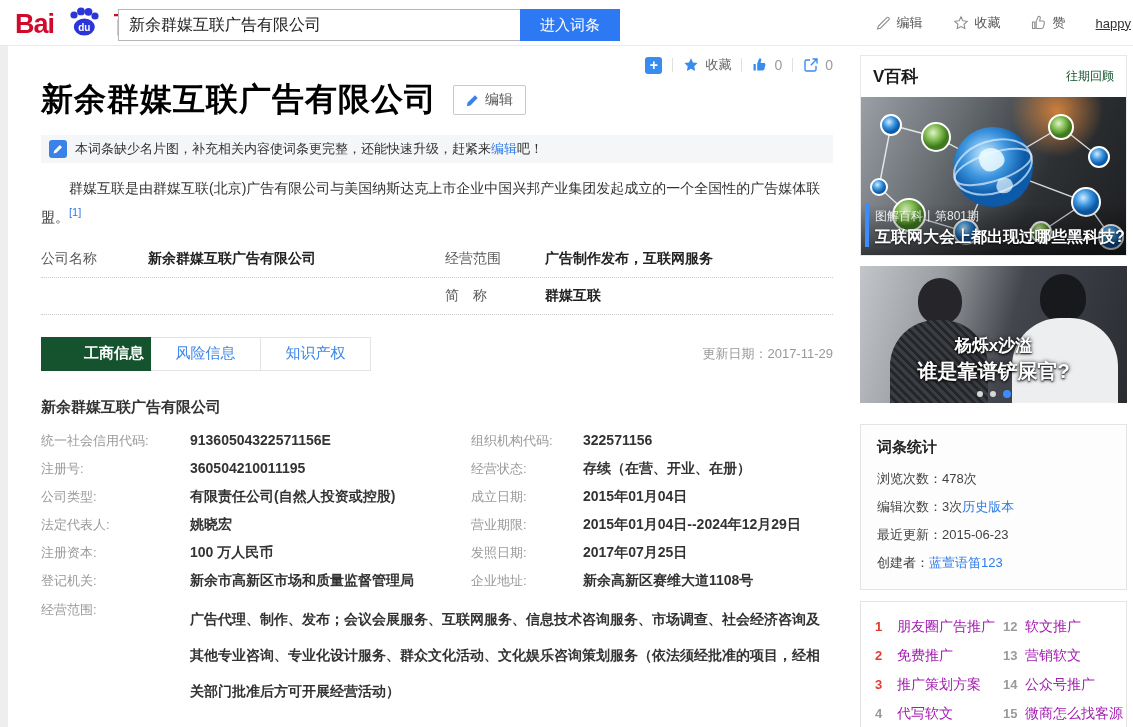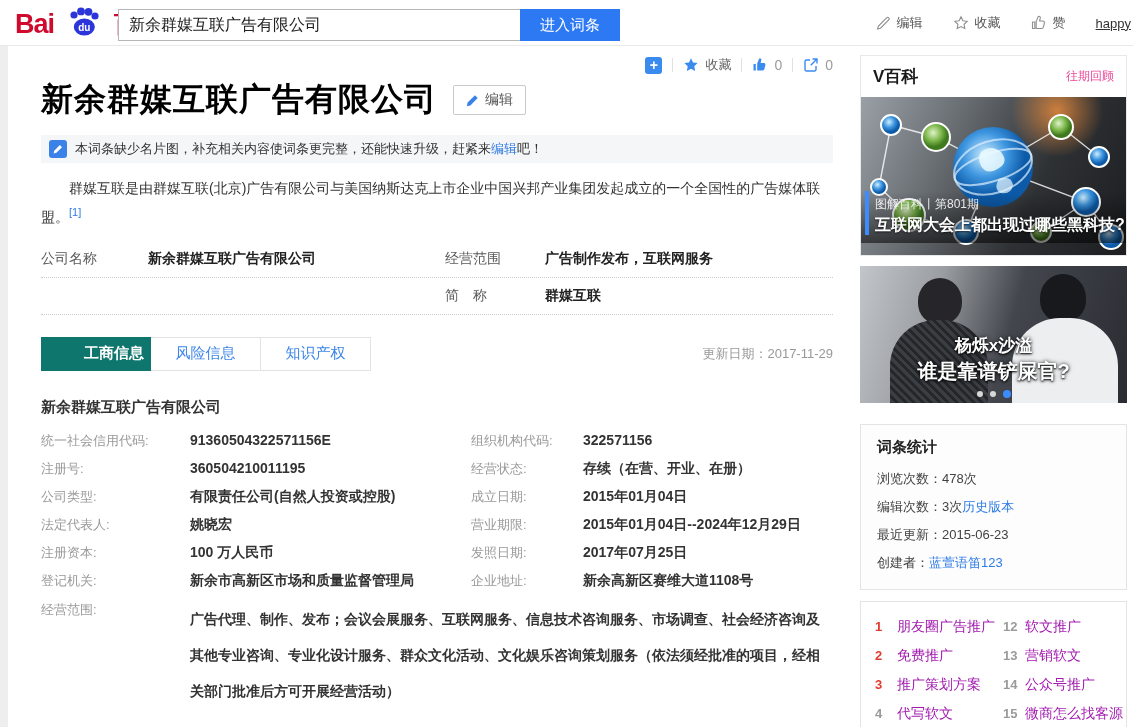--- a/index.html
+++ b/index.html
@@ -53,21 +53,21 @@
   .ref { color:#2f7be6; font-size:11px; vertical-align:super; cursor:pointer; text-indent:0; }
 
   .basic-table { margin-top:12px; }
   .bt-row { display:grid; grid-template-columns:107px 297px 100px 1fr; align-items:center;
     border-bottom:1px dotted #ccc; padding:9px 0; font-size:14px; }
   .bt-label { color:#5a5a5a; }
   .bt-value { color:#222; font-weight:bold; }
 
   .tabs { margin-top:22px; height:34px; display:flex; align-items:stretch; }
   .tab { width:110px; display:flex; align-items:center; justify-content:center; font-size:15px; cursor:pointer; }
-  .tab.active { background:#0f766e; color:#fff; font-weight:bold;padding-left:36px; }
+  .tab.active { background:#14532d; color:#fff; font-weight:bold;padding-left:36px; }
   .tab.plain { background:#fff; color:#3e87e8; border:1px solid #e3e3e3; border-left:none; }
   .tabs .spacer { flex:1; }
   .update-date { align-self:center; font-size:13px; color:#999; }
 
   .company-heading { margin-top:27px; font-size:15px; font-weight:bold; color:#333; }
 
   .info-grid { margin-top:10px; display:grid; grid-template-columns:149px 281px 112px 1fr; }
   .info-label { color:#999; font-size:13px; padding:5px 0; }
   .info-value { color:#333; font-size:14px; font-weight:bold; padding:5px 0; }
   .scope-row { margin-top:1px; display:grid; grid-template-columns:149px 1fr; }
@@ -81,24 +81,24 @@
   .src-sep { color:#ddd; }
   .report { color:#666; cursor:pointer; }
   .src-spacer { flex:1; }
   .view-more { color:#737373; font-size:13px; cursor:pointer; }
 
   
   .side { position:absolute; left:860px; top:55px; width:267px; }
   .card1 { border:1px solid #e8e8e8; background:#fff; }
   .vb-head { display:flex; align-items:center; justify-content:space-between; padding:9px 12px; }
   .vb-title { font-size:17px; font-weight:bold; color:#1a1a1a; }
-  .vb-more { font-size:12px; color:#ec4899; cursor:pointer; }
+  .vb-more { font-size:12px; color:#14532d; cursor:pointer; }
   .vb-art { position:relative; height:158px; overflow:hidden; cursor:pointer;
     background:linear-gradient(115deg,#9aa0a6 0%,#6b7075 30%,#2e3134 65%,#1c1e20 100%); }
-  .vb-overlay { position:absolute; left:0; right:0; bottom:12px; padding:4px 20px 7px 14px;
+  .vb-overlay { position:absolute; left:0; right:0; bottom:0; padding:4px 20px 7px 14px;
     background:linear-gradient(rgba(0,0,0,0),rgba(0,0,0,.55)); }
   .vb-bar { position:absolute; left:4px; bottom:8px; width:4px; height:44px; background:#3b8cff; }
   .vb-tag { font-size:12px; color:rgba(255,255,255,.88); }
   .vb-card-title { font-size:16px; font-weight:bold; color:#fff; margin-top:2px; text-shadow:0 1px 2px rgba(0,0,0,.7); white-space:nowrap; }
 
   .card2 { position:relative; margin-top:10px; height:137px; overflow:hidden; cursor:pointer;
     background:linear-gradient(105deg,#c2c5c9 0%,#9a9da1 28%,#43464d 55%,#2a2c32 100%); }
   .head-l { position:absolute; left:58px; top:12px; width:44px; height:46px; border-radius:50% 50% 45% 45%; background:#26262a; }
   .body-l { position:absolute; left:30px; top:54px; width:98px; height:90px; border-radius:46px 46px 0 0;
     background:repeating-linear-gradient(45deg,#3a3d42 0 3px,#24262a 3px 6px); }

